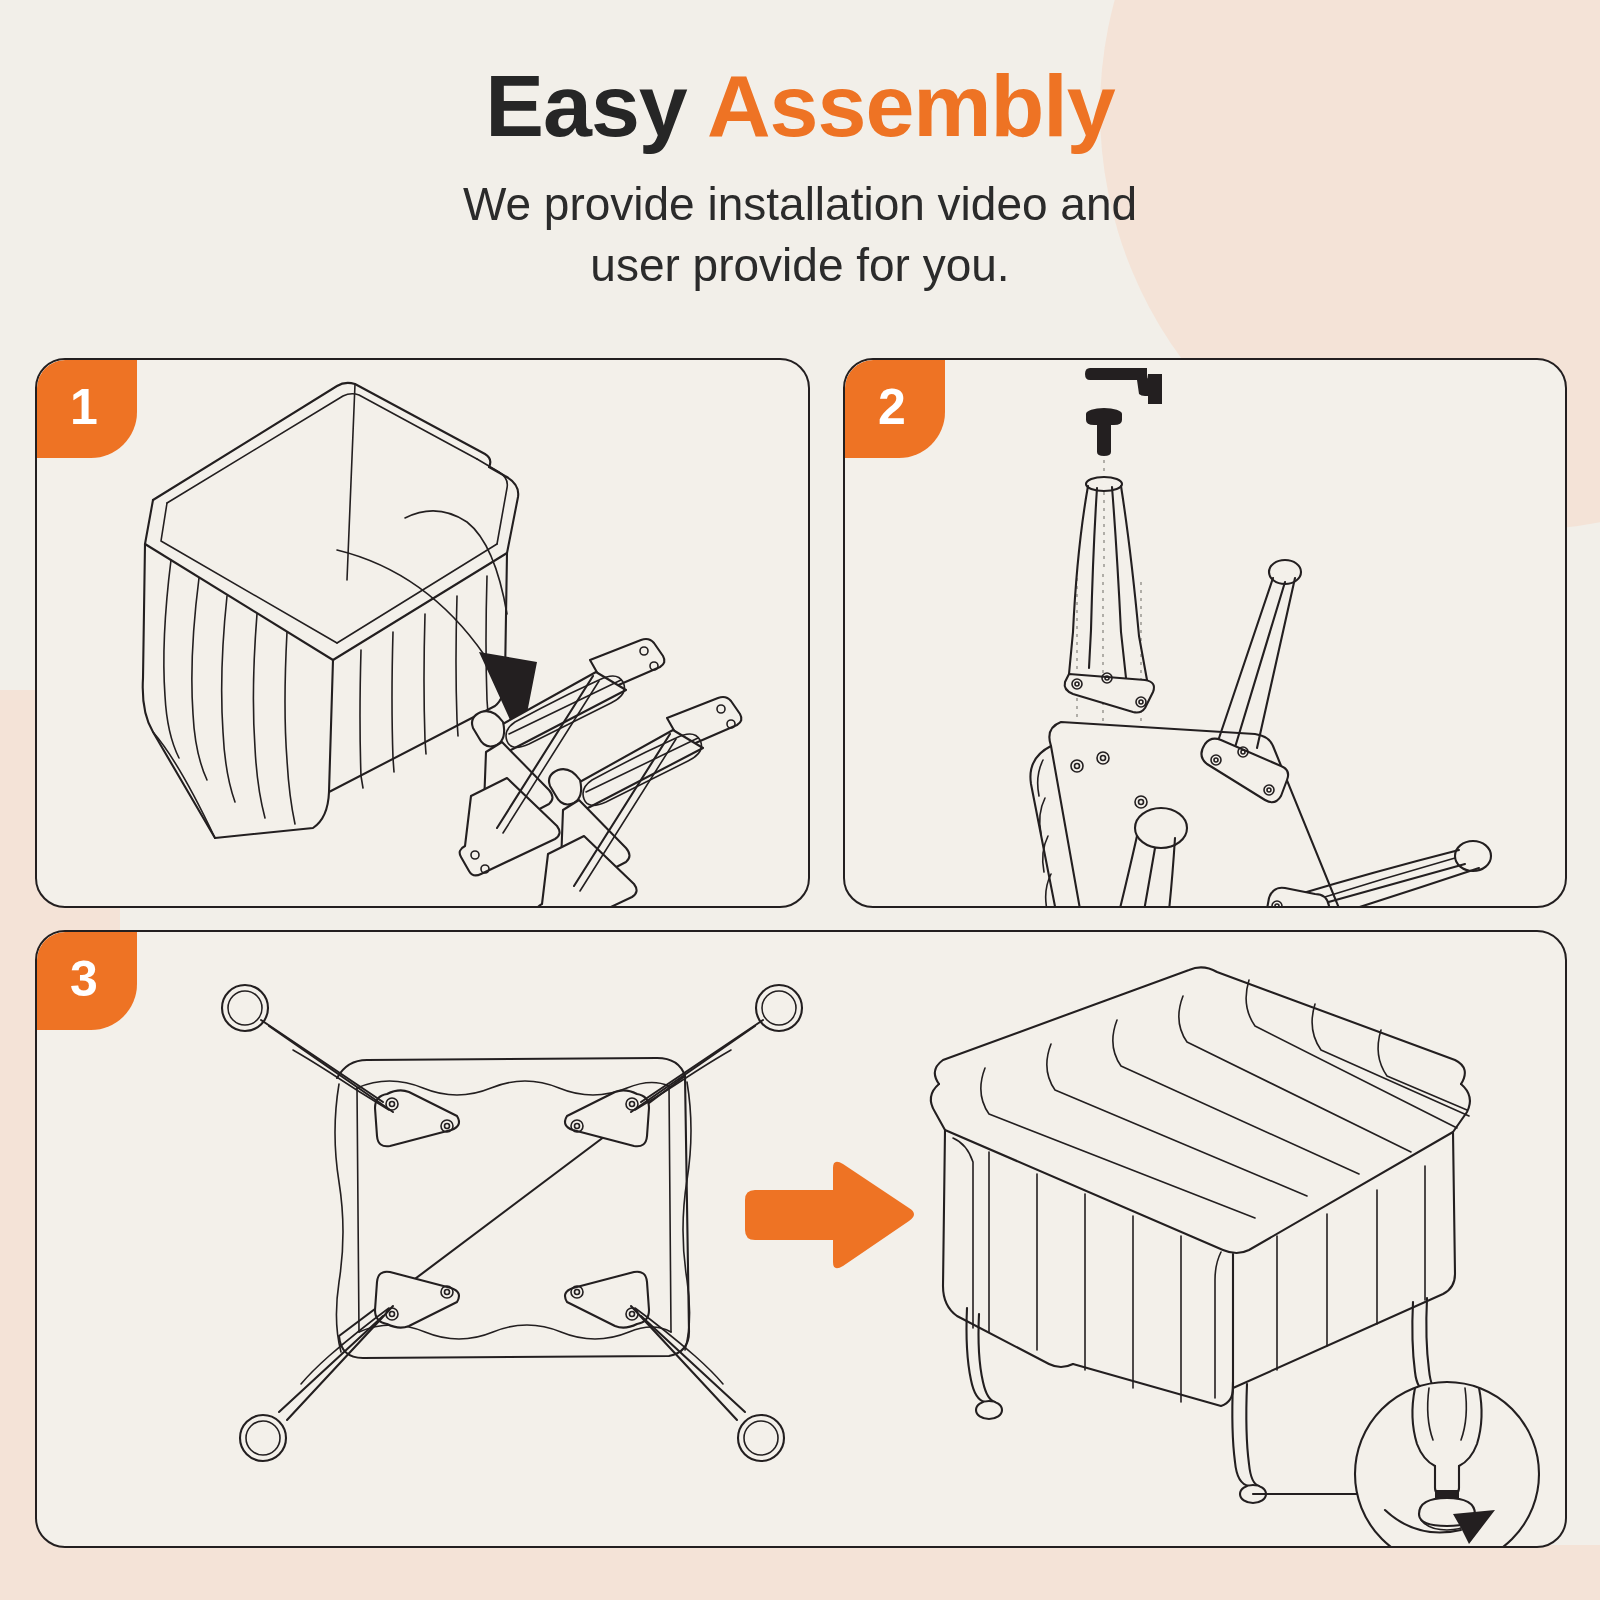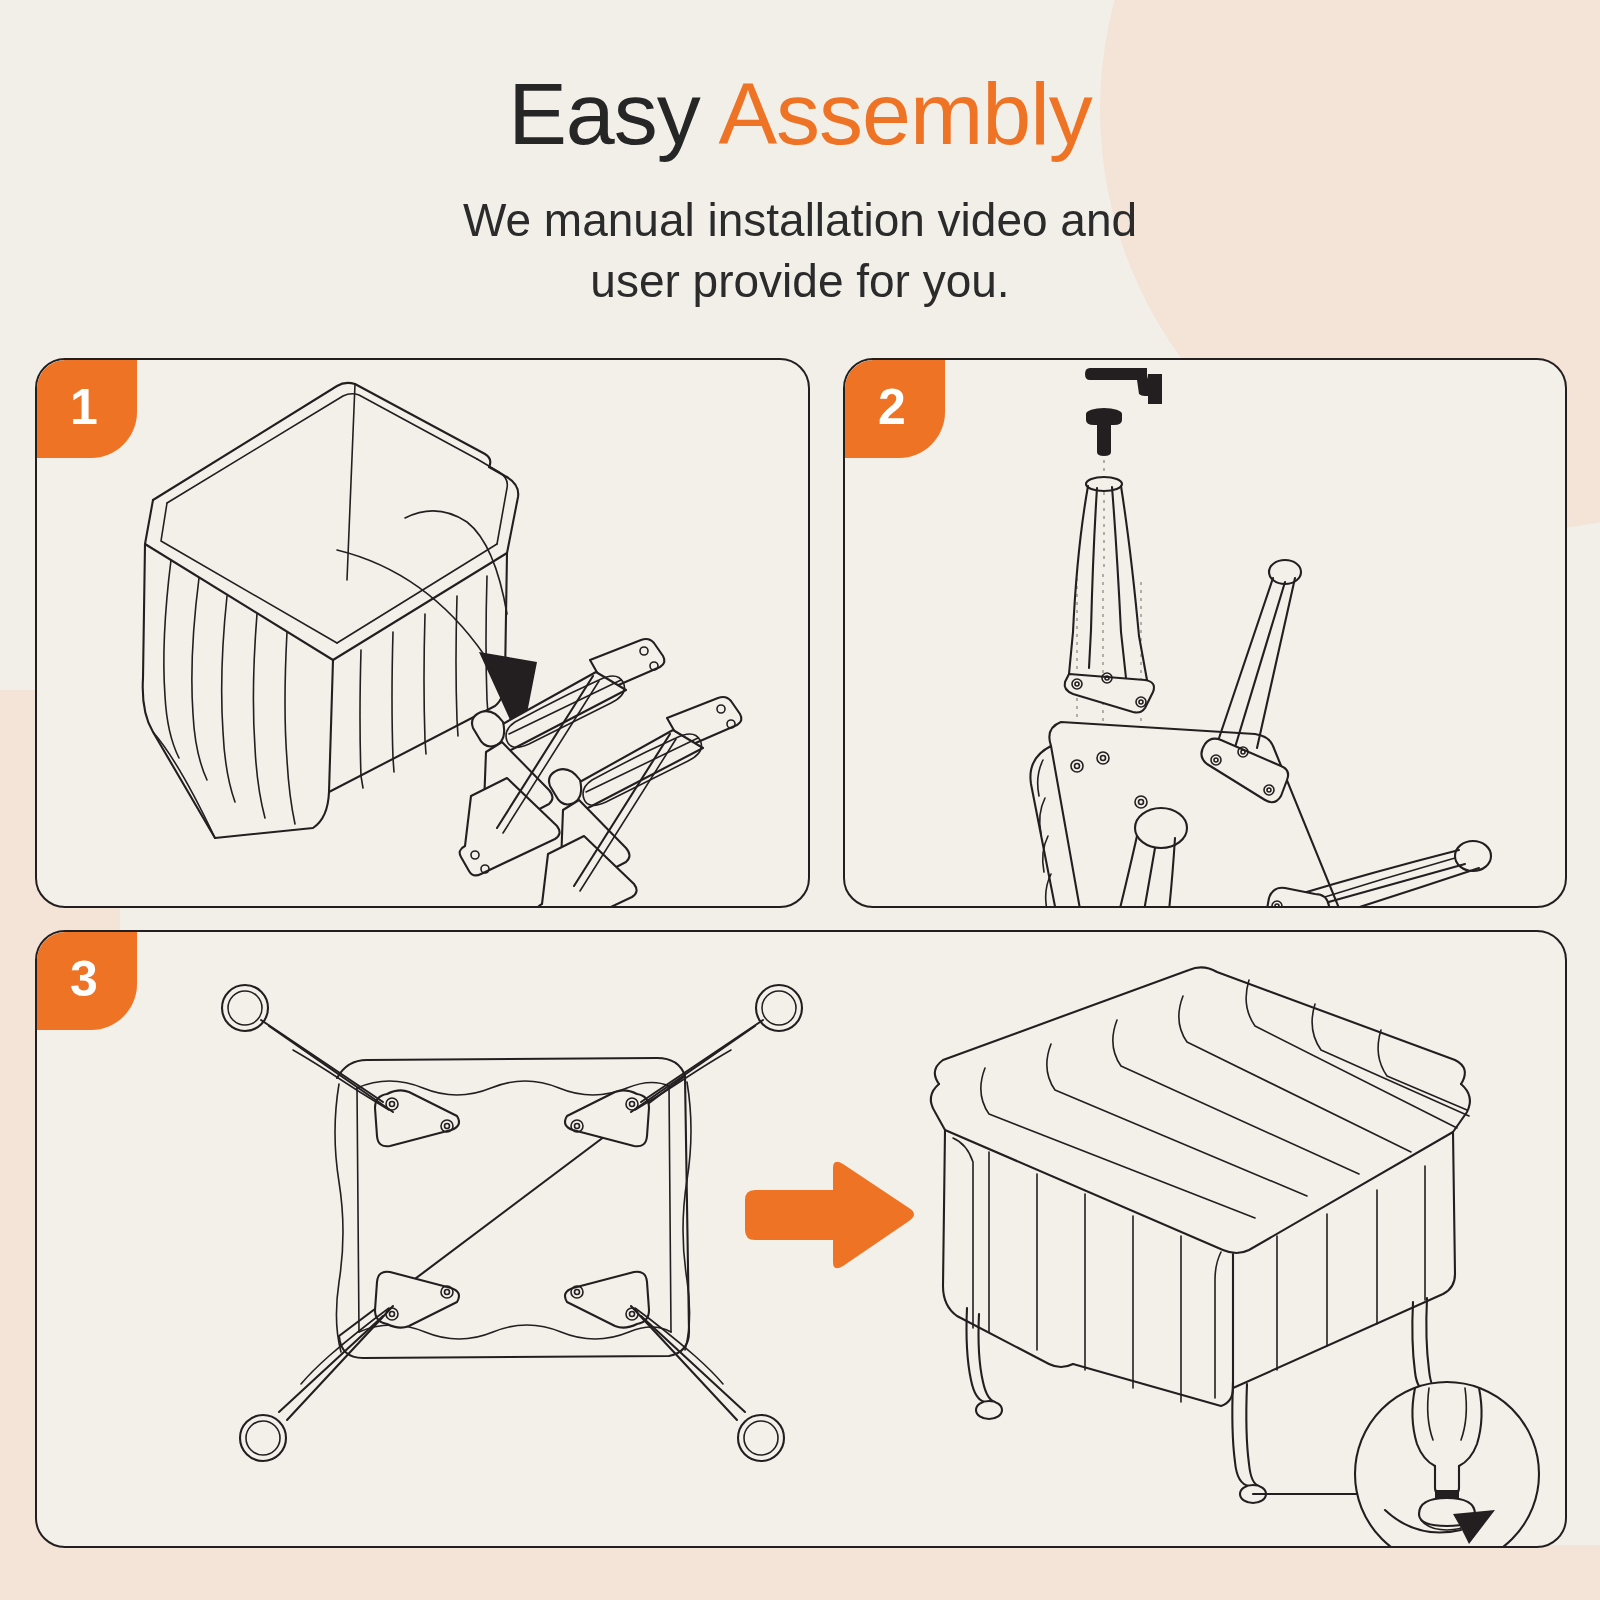--- a/index.html
+++ b/index.html
@@ -8,22 +8,22 @@
     background:#F2EFE9;
     font-family:"Liberation Sans","DejaVu Sans",sans-serif;
     overflow:hidden;
     position:relative;
   }
   
   #bg-decor{position:absolute;inset:0;width:1600px;height:1600px;z-index:0;}
   
   .header{position:absolute;top:0;left:0;width:1600px;z-index:3;text-align:center;}
   .title{
-    margin:8px;padding-top:60px;
-    font-size:88px;font-weight:normal;letter-spacing:-1px;line-height:1.05;
+    margin:0;padding-top:60px;
+    font-size:88px;font-weight:bold;letter-spacing:-1px;line-height:1.05;
     color:#262626;
   }
   .title .accent{color:#EE7324;}
   .subtitle{
     margin:0;padding-top:22px;
     font-size:46px;font-weight:normal;line-height:1.32;color:#2B2B2B;
   }
   
   .card{
     position:absolute;z-index:2;
@@ -67,21 +67,21 @@
 <svg id="bg-decor" viewBox="0 0 1600 1600" xmlns="http://www.w3.org/2000/svg" aria-hidden="true">
   <rect x="0" y="0" width="1600" height="1600" fill="#F2EFE9"></rect>
   <circle cx="1520" cy="110" r="420" fill="#F4E3D7"></circle>
   <path d="M0 690 L120 690 L120 1545 L1600 1545 L1600 1600 L0 1600 Z" fill="#F4E3D7"></path>
   <path d="M0 690 L120 690 L120 760 L0 760 Z" fill="#F4E3D7"></path>
 </svg>
 
 <div class="header">
   <h1 class="title"><span>Easy </span><span class="accent">Assembly</span></h1>
   <p class="subtitle">
-    <span>We manual installation video and</span><br>
+    <span>We provide installation video and</span><br>
     <span>user provide for you.</span>
   </p>
 </div>
 
 <div class="card" id="card-step-1">
   <div class="step-badge">
     <span>1</span>
   </div>
   <svg class="art" width="775" height="550" viewBox="0 0 775 550" xmlns="http://www.w3.org/2000/svg">
 

